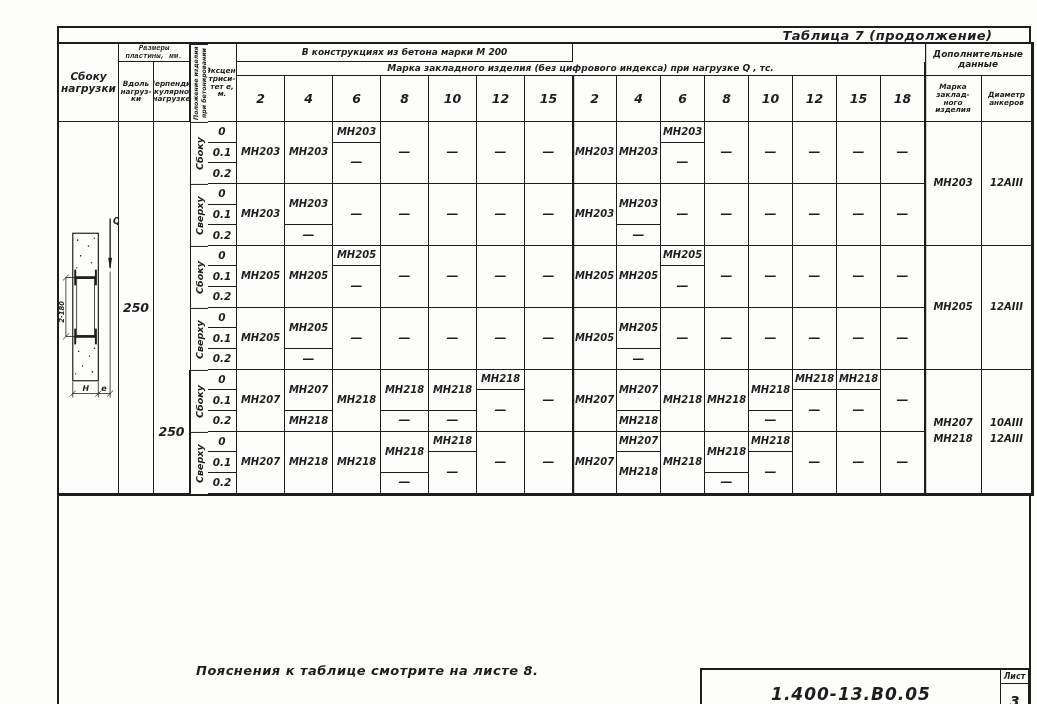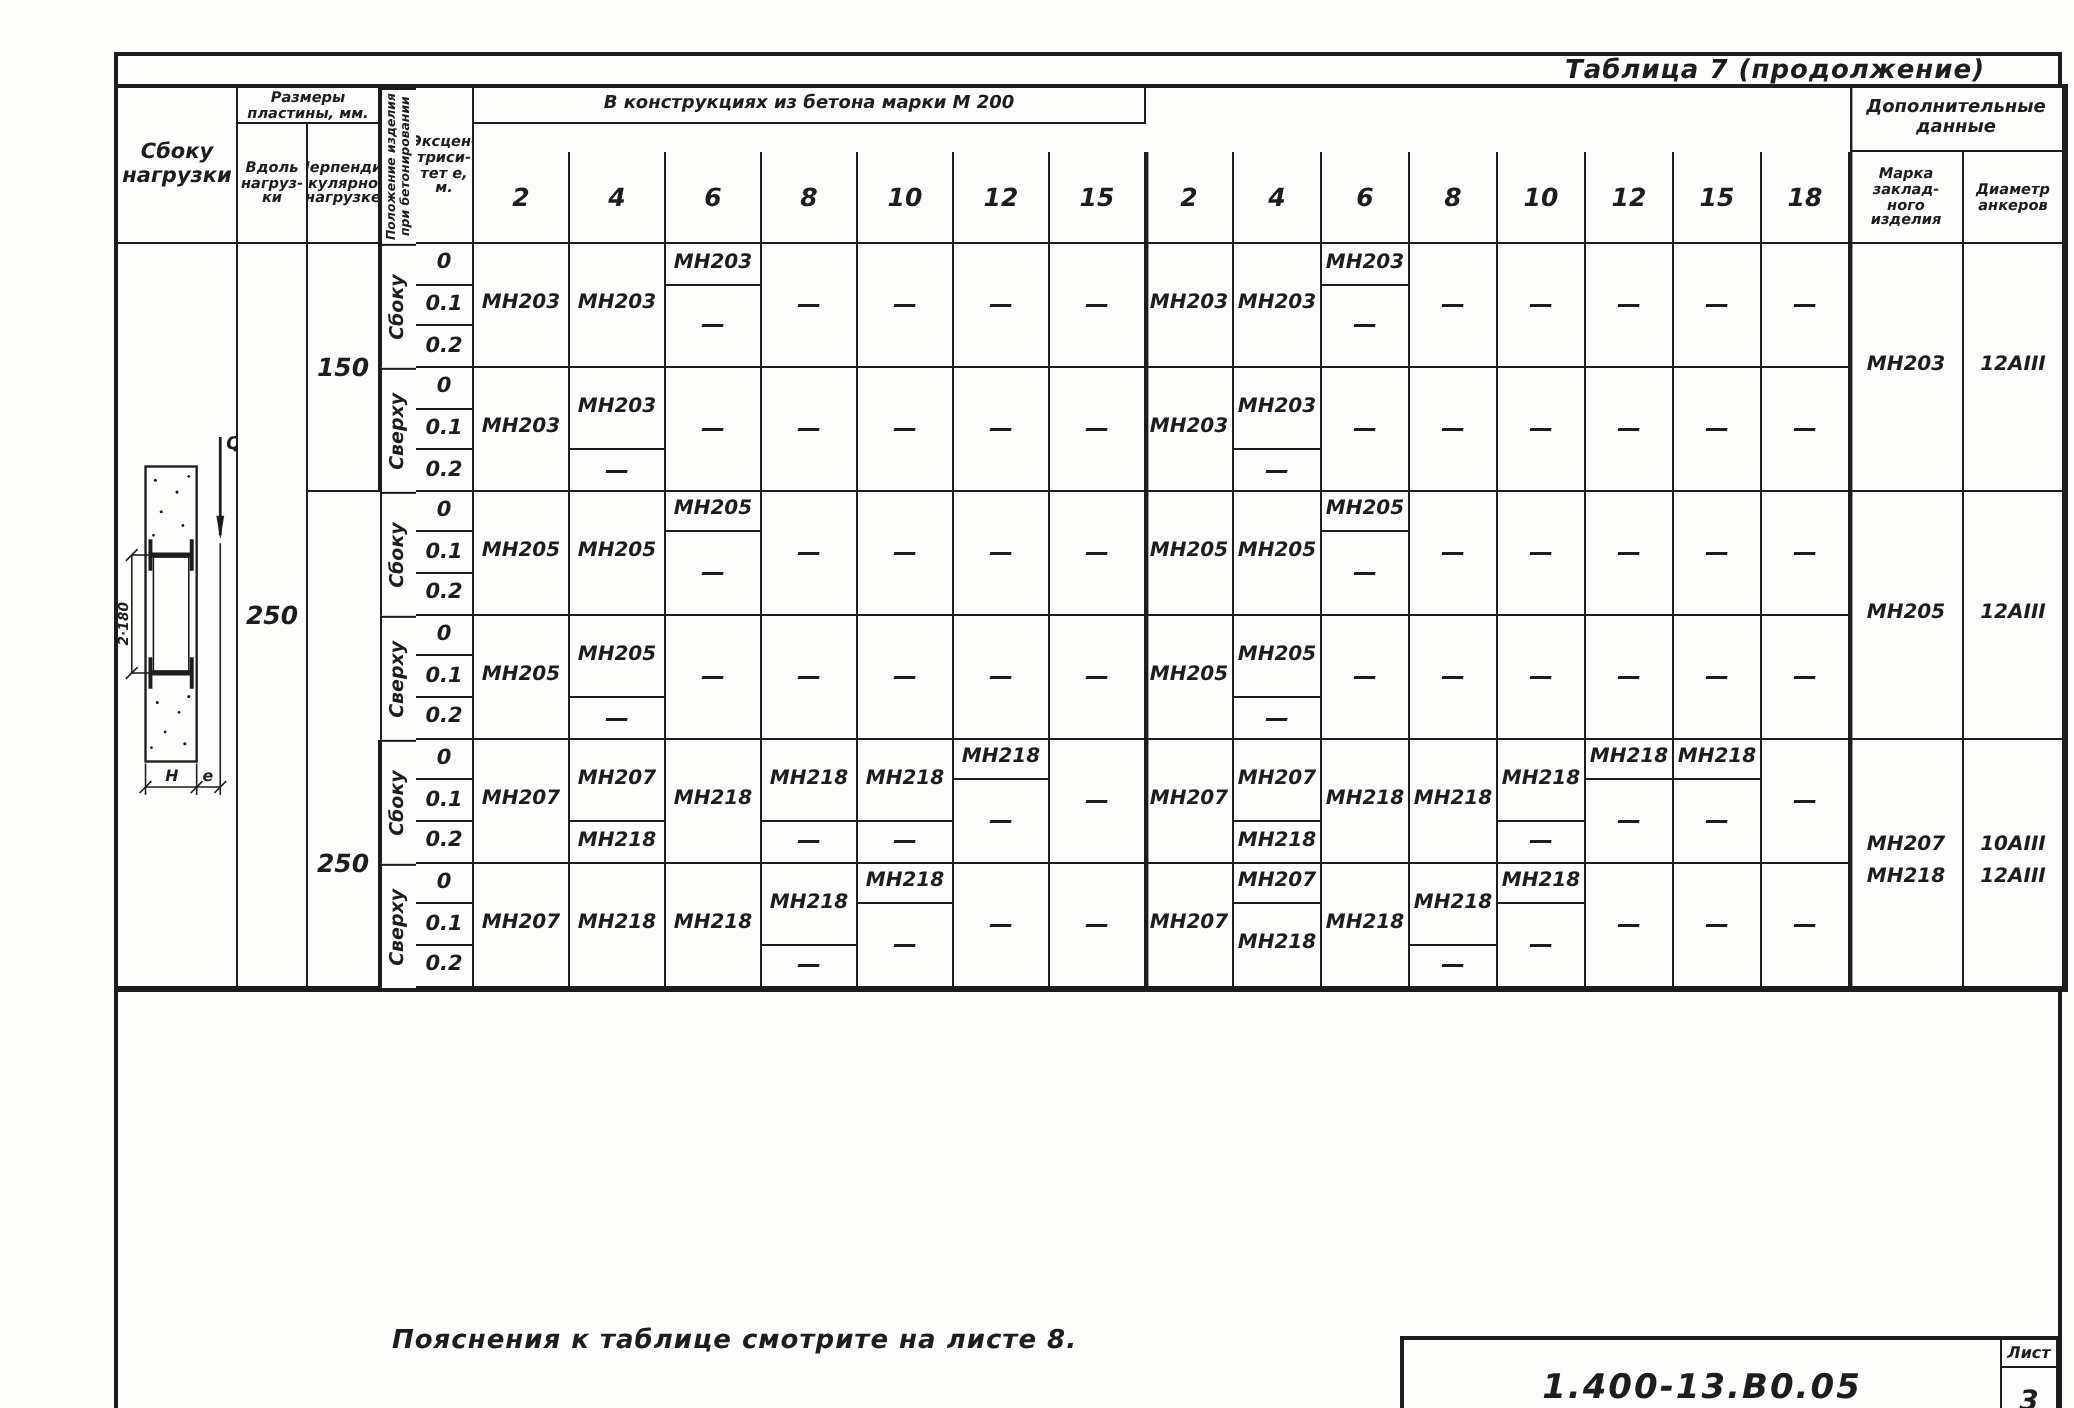--- a/index.html
+++ b/index.html
@@ -117,46 +117,46 @@
           <line x1="14" y1="188" x2="52" y2="188"></line>
           <line x1="11" y1="191" x2="17" y2="185"></line>
           <line x1="37" y1="191" x2="43" y2="185"></line>
           <line x1="49" y1="191" x2="55" y2="185"></line>
         </g>
         <text x="24" y="185" font-size="8">Н</text>
         <text x="43" y="185" font-size="8">е</text>
       </svg>
     </div>
   <div class="cell h" style="grid-area: 1 / 1 / span 3 / span 1;">Сбоку нагрузки</div>
-      <div class="cell hss" style="grid-area: 1 / 2 / span 1 / span 2;">Размеры пластины, мм.</div>
+      <div class="cell hss" style="grid-area: 1 / 2 / span 1 / span 2; font-family: Liberation Mono, monospace;">Размеры пластины, мм.</div>
       <div class="cell hss" style="grid-area: 2 / 2 / span 2 / span 1;">Вдоль нагруз- ки</div>
       <div class="cell hss" style="grid-area: 2 / 3 / span 2 / span 1;">Перпенди- кулярно нагрузке</div>
       <div class="cell vhead" style="grid-area: 1 / 4 / span 3 / span 1;">Положение изделия при бетонировании</div>
       <div class="cell hss" style="grid-area: 1 / 5 / span 3 / span 1;">Эксцен- триси- тет е, м.</div>
       <div class="cell hs" style="grid-area: 1 / 6 / span 1 / span 7;">В конструкциях из бетона марки М 200</div>
+      <div class="cell hs" style="grid-area: 2 / 6 / span 1 / span 15;">Марка закладного изделия (без цифрового индекса) при нагрузке Q , тс.</div>
       <div class="cell hs bl2" style="grid-area: 1 / 21 / span 2 / span 2;">Дополнительные данные</div>
       <div class="cell load" style="grid-area: 3 / 6 / span 1 / span 1;">2</div>
       <div class="cell load" style="grid-area: 3 / 7 / span 1 / span 1;">4</div>
       <div class="cell load" style="grid-area: 3 / 8 / span 1 / span 1;">6</div>
       <div class="cell load" style="grid-area: 3 / 9 / span 1 / span 1;">8</div>
       <div class="cell load" style="grid-area: 3 / 10 / span 1 / span 1;">10</div>
       <div class="cell load" style="grid-area: 3 / 11 / span 1 / span 1;">12</div>
       <div class="cell load" style="grid-area: 3 / 12 / span 1 / span 1;">15</div>
       <div class="cell load bl2" style="grid-area: 3 / 13 / span 1 / span 1;">2</div>
       <div class="cell load" style="grid-area: 3 / 14 / span 1 / span 1;">4</div>
       <div class="cell load" style="grid-area: 3 / 15 / span 1 / span 1;">6</div>
       <div class="cell load" style="grid-area: 3 / 16 / span 1 / span 1;">8</div>
       <div class="cell load" style="grid-area: 3 / 17 / span 1 / span 1;">10</div>
       <div class="cell load" style="grid-area: 3 / 18 / span 1 / span 1;">12</div>
       <div class="cell load" style="grid-area: 3 / 19 / span 1 / span 1;">15</div>
       <div class="cell load" style="grid-area: 3 / 20 / span 1 / span 1;">18</div>
       <div class="cell hss bl2" style="grid-area: 3 / 21 / span 1 / span 1;">Марка заклад- ного изделия</div>
       <div class="cell hss" style="grid-area: 3 / 22 / span 1 / span 1;">Диаметр анкеров</div>
       <div class="cell num" style="grid-area: 4 / 2 / span 18 / span 1;">250</div>
-      <div class="cell num" style="grid-area: 4 / 3 / span 6 / span 1;">150</div>
       <div class="cell num" style="grid-area: 16 / 3 / span 6 / span 1;">250</div>
       <div class="cell vert" style="grid-area: 4 / 4 / span 3 / span 1;">Сбоку</div>
       <div class="cell vert" style="grid-area: 7 / 4 / span 3 / span 1;">Сверху</div>
       <div class="cell vert" style="grid-area: 10 / 4 / span 3 / span 1;">Сбоку</div>
       <div class="cell vert" style="grid-area: 13 / 4 / span 3 / span 1;">Сверху</div>
       <div class="cell vert" style="grid-area: 16 / 4 / span 3 / span 1;">Сбоку</div>
       <div class="cell vert" style="grid-area: 19 / 4 / span 3 / span 1;">Сверху</div>
       <div class="cell ecc" style="grid-area: 4 / 5 / span 1 / span 1;">0</div>
       <div class="cell ecc" style="grid-area: 5 / 5 / span 1 / span 1;">0.1</div>
       <div class="cell ecc" style="grid-area: 6 / 5 / span 1 / span 1;">0.2</div>

